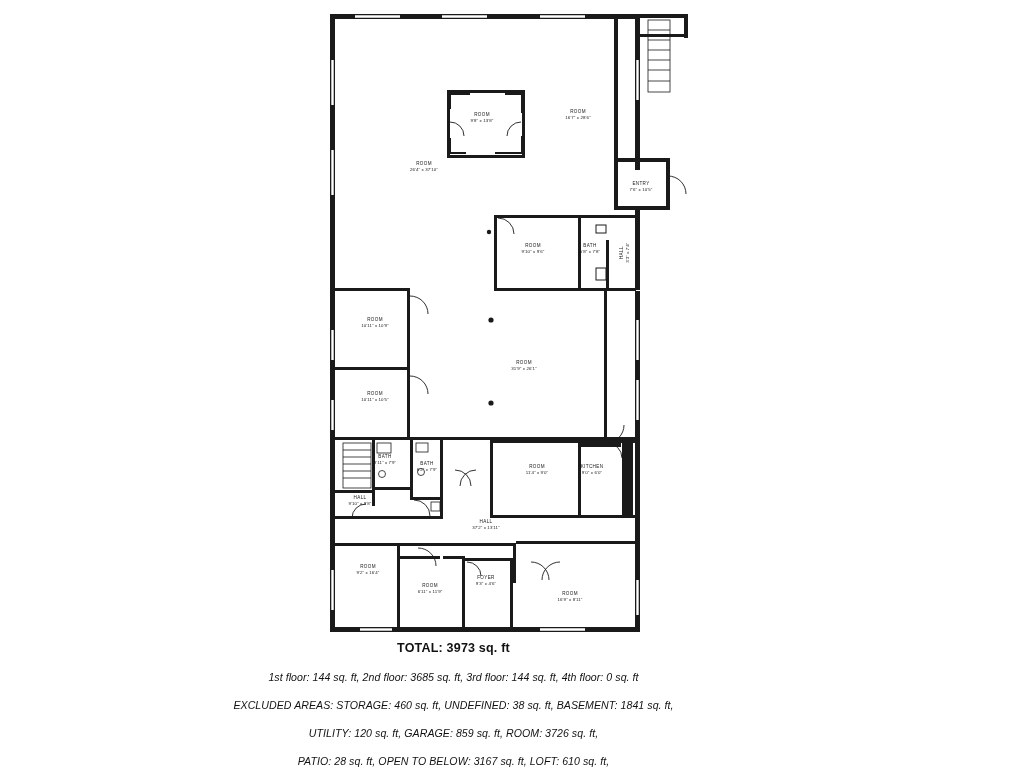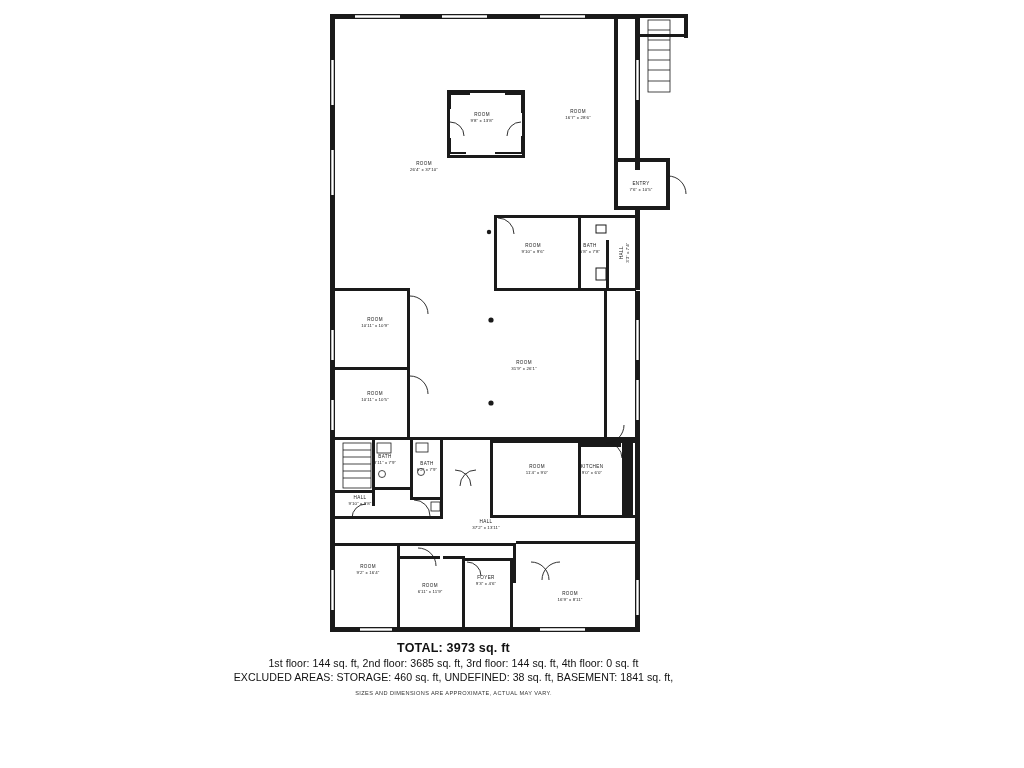--- a/index.html
+++ b/index.html
@@ -52,21 +52,22 @@
     color: #111;
   }
   .cap-total {
     font-size: 12.5px;
     font-weight: bold;
     letter-spacing: 0.2px;
   }
   .cap-line {
     font-size: 10.6px;
     letter-spacing: 0.05px;
-    margin-top: 2px;
+    margin-top: 16px;
+    font-style: italic;
   }
   .cap-note {
     font-size: 5.6px;
     letter-spacing: 0.4px;
     margin-top: 7px;
     color: #333;
   }
 </style>
 </head>
 <body>
@@ -314,14 +315,16 @@
     <div class="room-label" style="left: 542px; top: 591px; width: 56px;">
       <span class="rname">ROOM</span>
       <span class="rdim">16'9" x 8'11"</span>
     </div>
   </div>
 
 <div class="caption" style="top:641px;">
   <div class="cap-total">TOTAL: 3973 sq. ft</div>
   <div class="cap-line">1st floor: 144 sq. ft, 2nd floor: 3685 sq. ft, 3rd floor: 144 sq. ft, 4th floor: 0 sq. ft</div>
   <div class="cap-line">EXCLUDED AREAS: STORAGE: 460 sq. ft, UNDEFINED: 38 sq. ft, BASEMENT: 1841 sq. ft,</div>
+  <div class="cap-line">UTILITY: 120 sq. ft, GARAGE: 859 sq. ft, ROOM: 3726 sq. ft,</div>
+  <div class="cap-line">PATIO: 28 sq. ft, OPEN TO BELOW: 3167 sq. ft, LOFT: 610 sq. ft,</div>
   <div class="cap-note">SIZES AND DIMENSIONS ARE APPROXIMATE, ACTUAL MAY VARY.</div>
 </div>
 
 </body></html>

